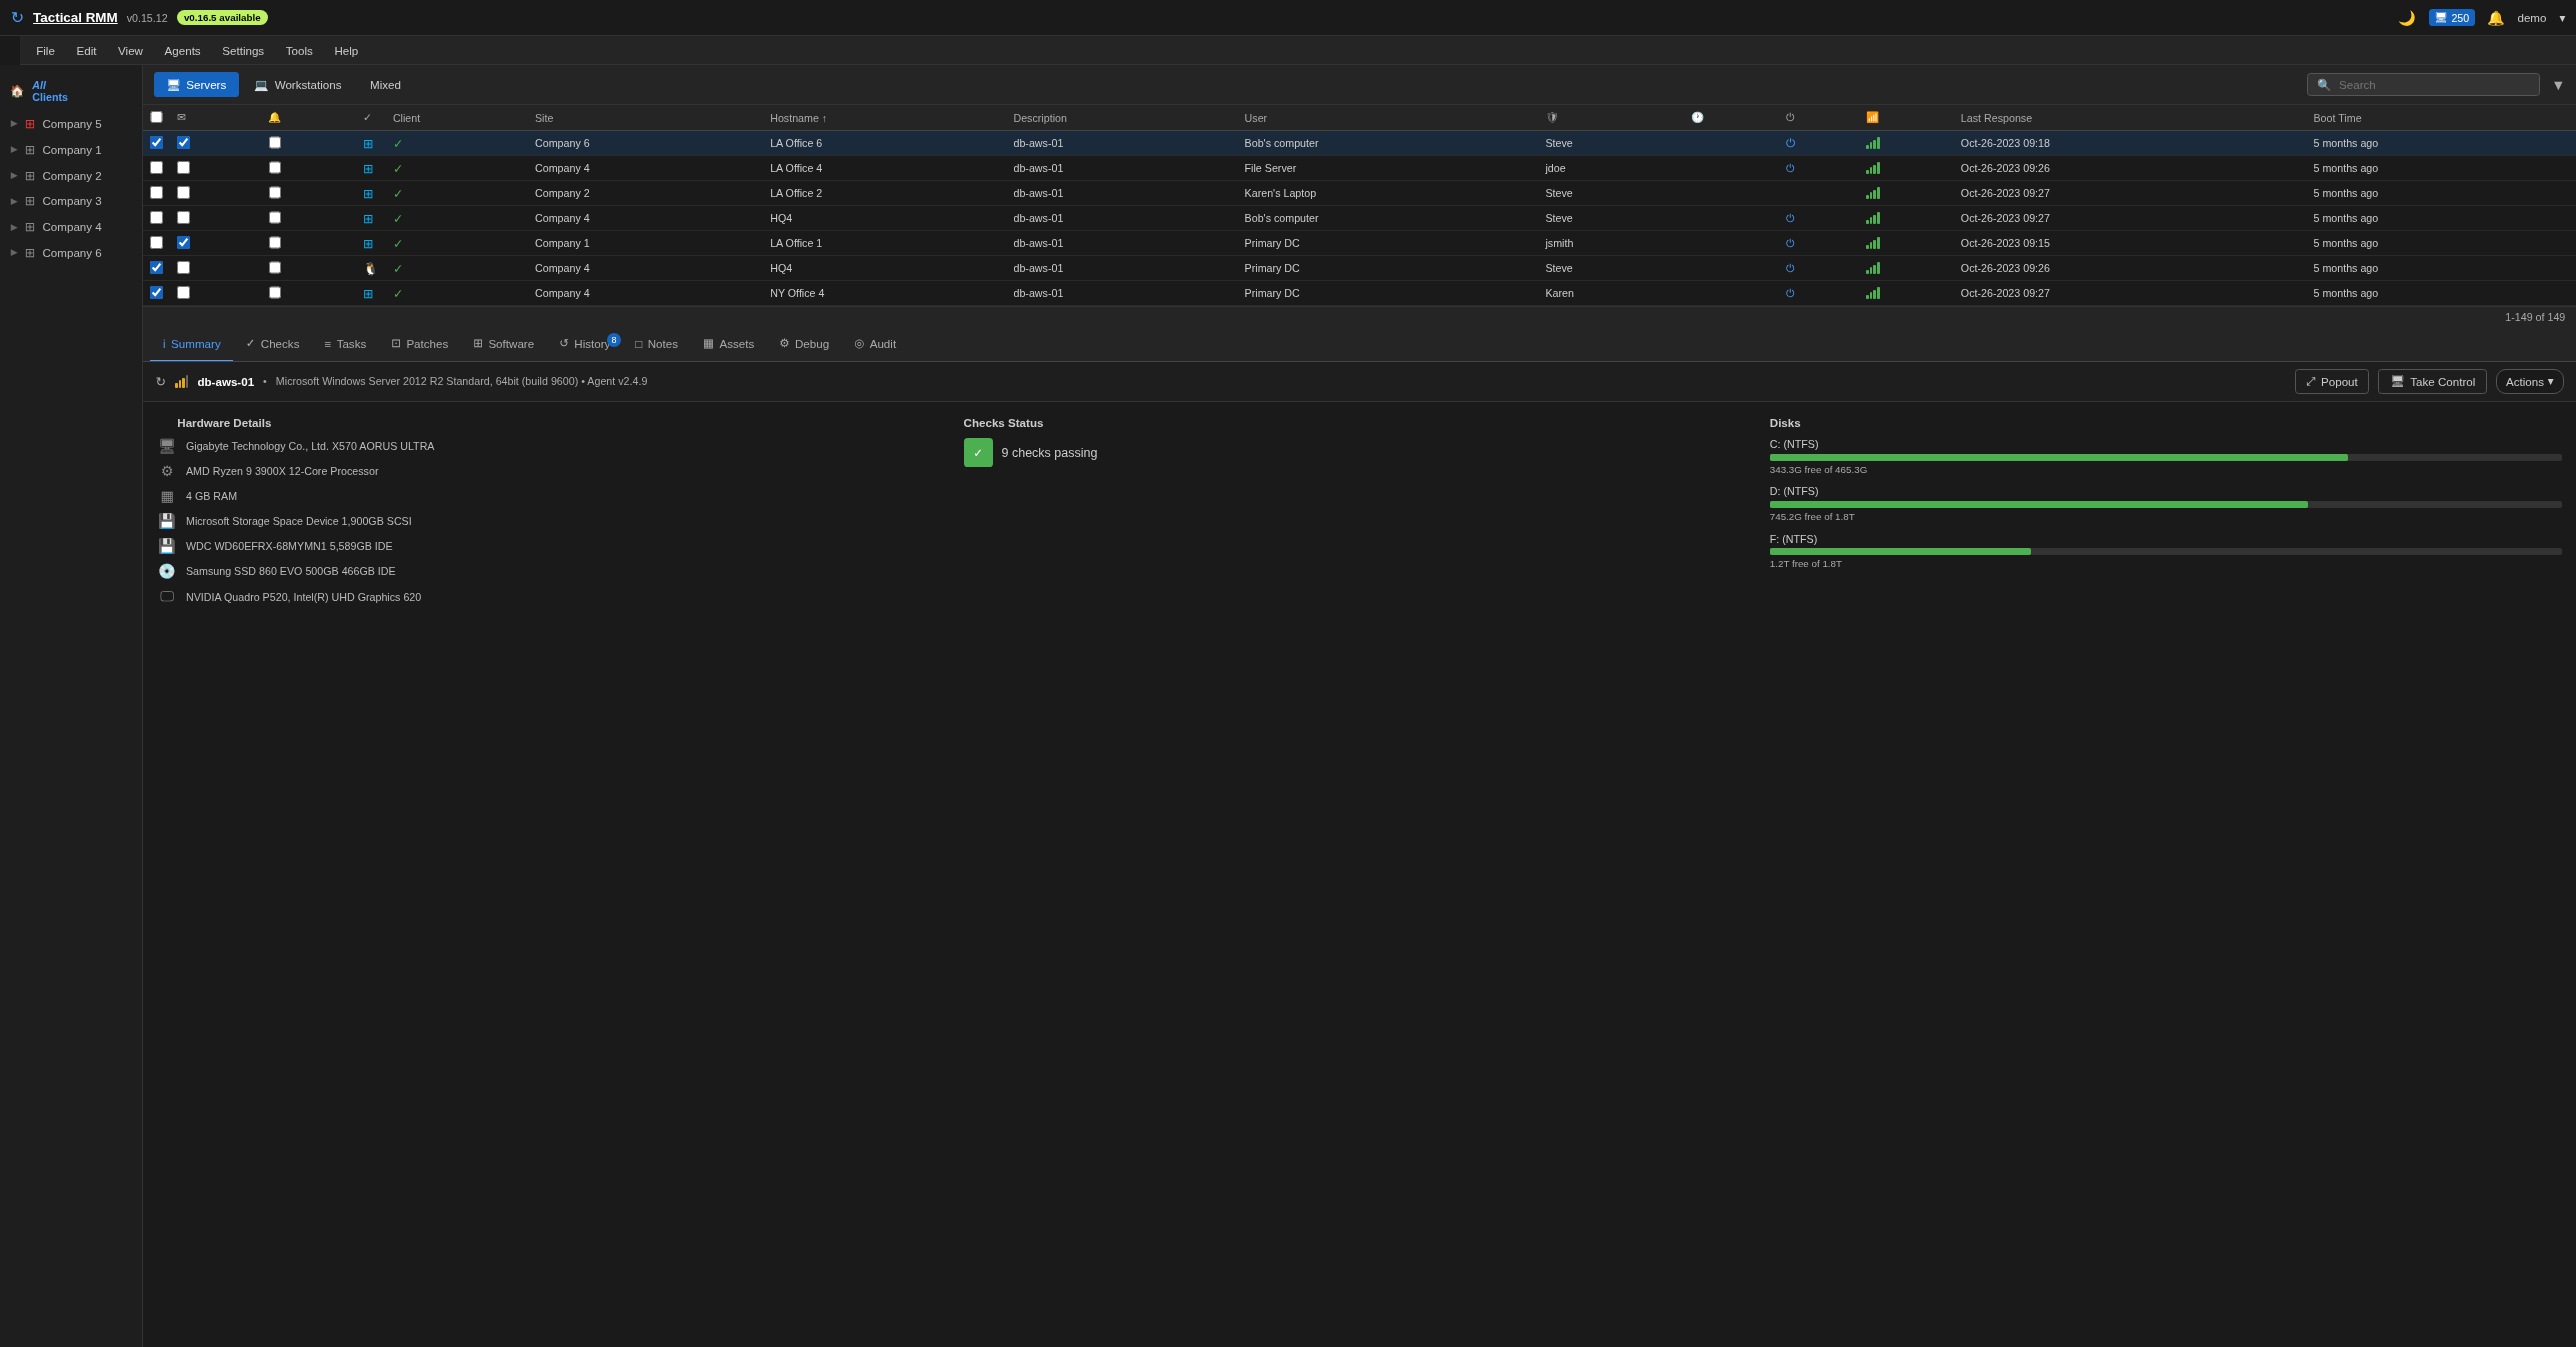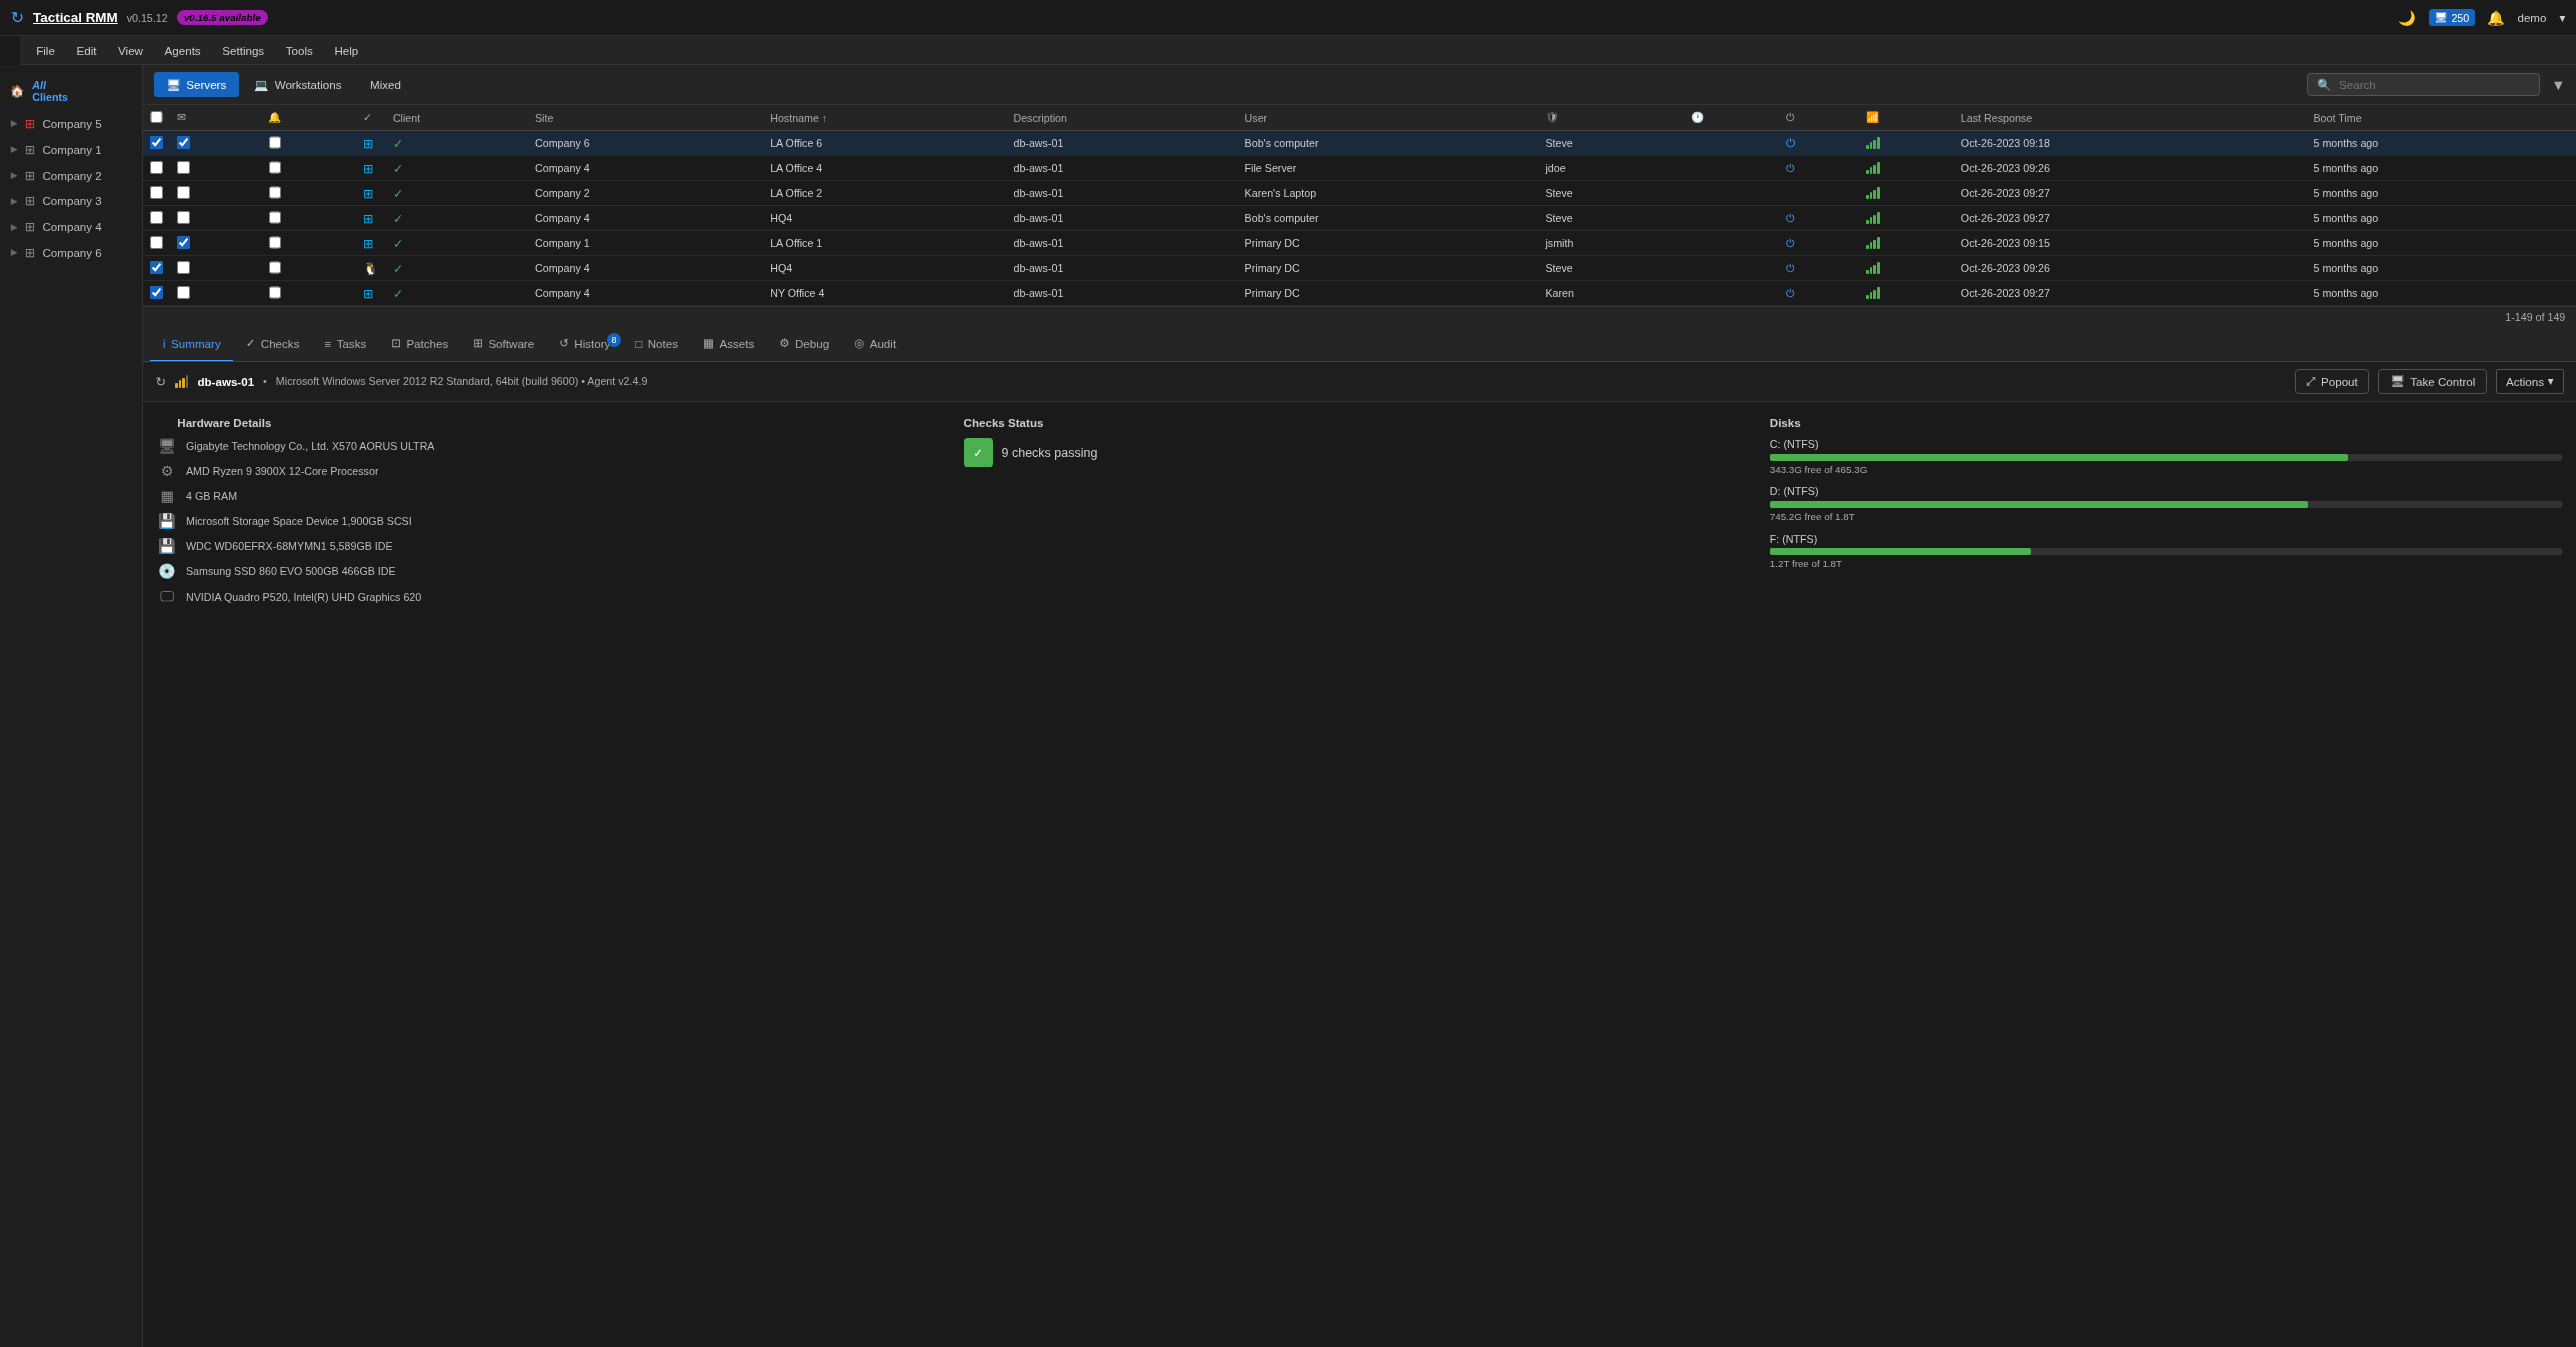--- a/index.html
+++ b/index.html
@@ -3,21 +3,21 @@
   <meta charset="utf-8">
   <style>
     * { box-sizing: border-box; margin: 0; padding: 0; }
     body { background: #1a1a1a; color: #ccc; font-family: 'Segoe UI', Arial, sans-serif; font-size: 11.6px; overflow: hidden; height: 100vh; }
 
     
     .titlebar { background: #1a1a1a; display: flex; align-items: center; height: 36px; padding: 0 10.7px; gap: 9px; border-bottom: 0.9px solid #333; }
     .titlebar-icon { color: #4a9eff; font-size: 16px; }
     .titlebar-title { color: #fff; font-size: 13.4px; font-weight: 600; text-decoration: underline; }
     .titlebar-version { color: #aaa; font-size: 10.7px; }
-    .titlebar-badge { background: #a21caf; color: #000; border-radius: 9px; padding: 1.8px 7.2px; font-size: 9.8px; font-weight: bold; cursor: pointer; font-style: italic; }
+    .titlebar-badge { background: #bef264; color: #000; border-radius: 9px; padding: 1.8px 7.2px; font-size: 9.8px; font-weight: bold; cursor: pointer; }
     .titlebar-right { margin-left: auto; display: flex; align-items: center; gap: 12.5px; }
     .titlebar-right .icon-btn { color: #aaa; font-size: 14.3px; cursor: pointer; }
     .titlebar-right .notification-badge { position: relative; }
     .user-label { color: #ccc; font-size: 11.6px; cursor: pointer; display: flex; align-items: center; gap: 13px; }
     .monitor-icon { background: #1565c0; color: #fff; border-radius: 3.6px; padding: 1.8px 5.4px; font-size: 10.7px; display: flex; align-items: center; gap: 3.6px; }
 
     
     .menubar { background: #252525; display: flex; align-items: center; height: 29px; padding: 0 7.2px; gap: 3.6px; border-bottom: 0.9px solid #333; margin-left: 20px; }
     .menubar-item { color: #ccc; padding: 3.6px 9px; cursor: pointer; font-size: 11.6px; border-radius: 2.7px; }
 
@@ -59,21 +59,21 @@
     .detail-tab { display: flex; align-items: center; gap: 5.4px; padding: 9px 12.5px; cursor: pointer; font-size: 11.6px; color: #aaa; border-bottom: 1.8px solid transparent; position: relative; }
     .detail-tab.active { color: #4a9eff; border-bottom-color: #4a9eff; }
     .detail-tab .badge-circle { position: absolute; top: 5.4px; right: 1.8px; background: #1565c0; color: #fff; border-radius: 50%; width: 14.3px; height: 14.3px; font-size: 9px; display: flex; align-items: center; justify-content: center; }
 
     
     .detail-bar { display: flex; align-items: center; padding: 7.2px 12.5px; background: #1e1e1e; border-bottom: 0.9px solid #333; gap: 9px; }
     .detail-bar .agent-name { font-weight: bold; color: #fff; }
     .detail-bar .agent-info { color: #aaa; font-size: 10.7px; }
     .detail-bar-actions { margin-left: auto; display: flex; align-items: center; gap: 9px; }
     .btn-outline { display: flex; align-items: center; gap: 5.4px; padding: 4.5px 10.7px; border: 0.9px solid #555; border-radius: 3.6px; cursor: pointer; color: #ccc; background: transparent; font-size: 11.6px; }
-    .btn-actions { display: flex; align-items: center; gap: 3.6px; padding: 4.5px 9px; background: #1a1a1a; border: 0.9px solid #555; border-radius: 2px; cursor: pointer; color: #ccc; font-size: 11.6px; }
+    .btn-actions { display: flex; align-items: center; gap: 3.6px; padding: 4.5px 9px; background: #1a1a1a; border: 0.9px solid #555; border-radius: 10px; cursor: pointer; color: #ccc; font-size: 11.6px; }
 
     
     .detail-content { flex: 1; overflow-y: auto; background: #1a1a1a; padding: 14.3px; display: grid; grid-template-columns: 1fr 1fr 1fr; gap: 14.3px; }
 
     
     .hw-section h3 { color: #ccc; font-size: 11.6px; font-weight: 600; margin-bottom: 9px; margin-left: 20px; }
     .hw-item { display: flex; align-items: center; gap: 9px; margin-bottom: 9px; color: #bbb; font-size: 10.7px; }
     .hw-item .hw-icon { color: #888; font-size: 14.3px; width: 19.7px; text-align: center; }
 
     

